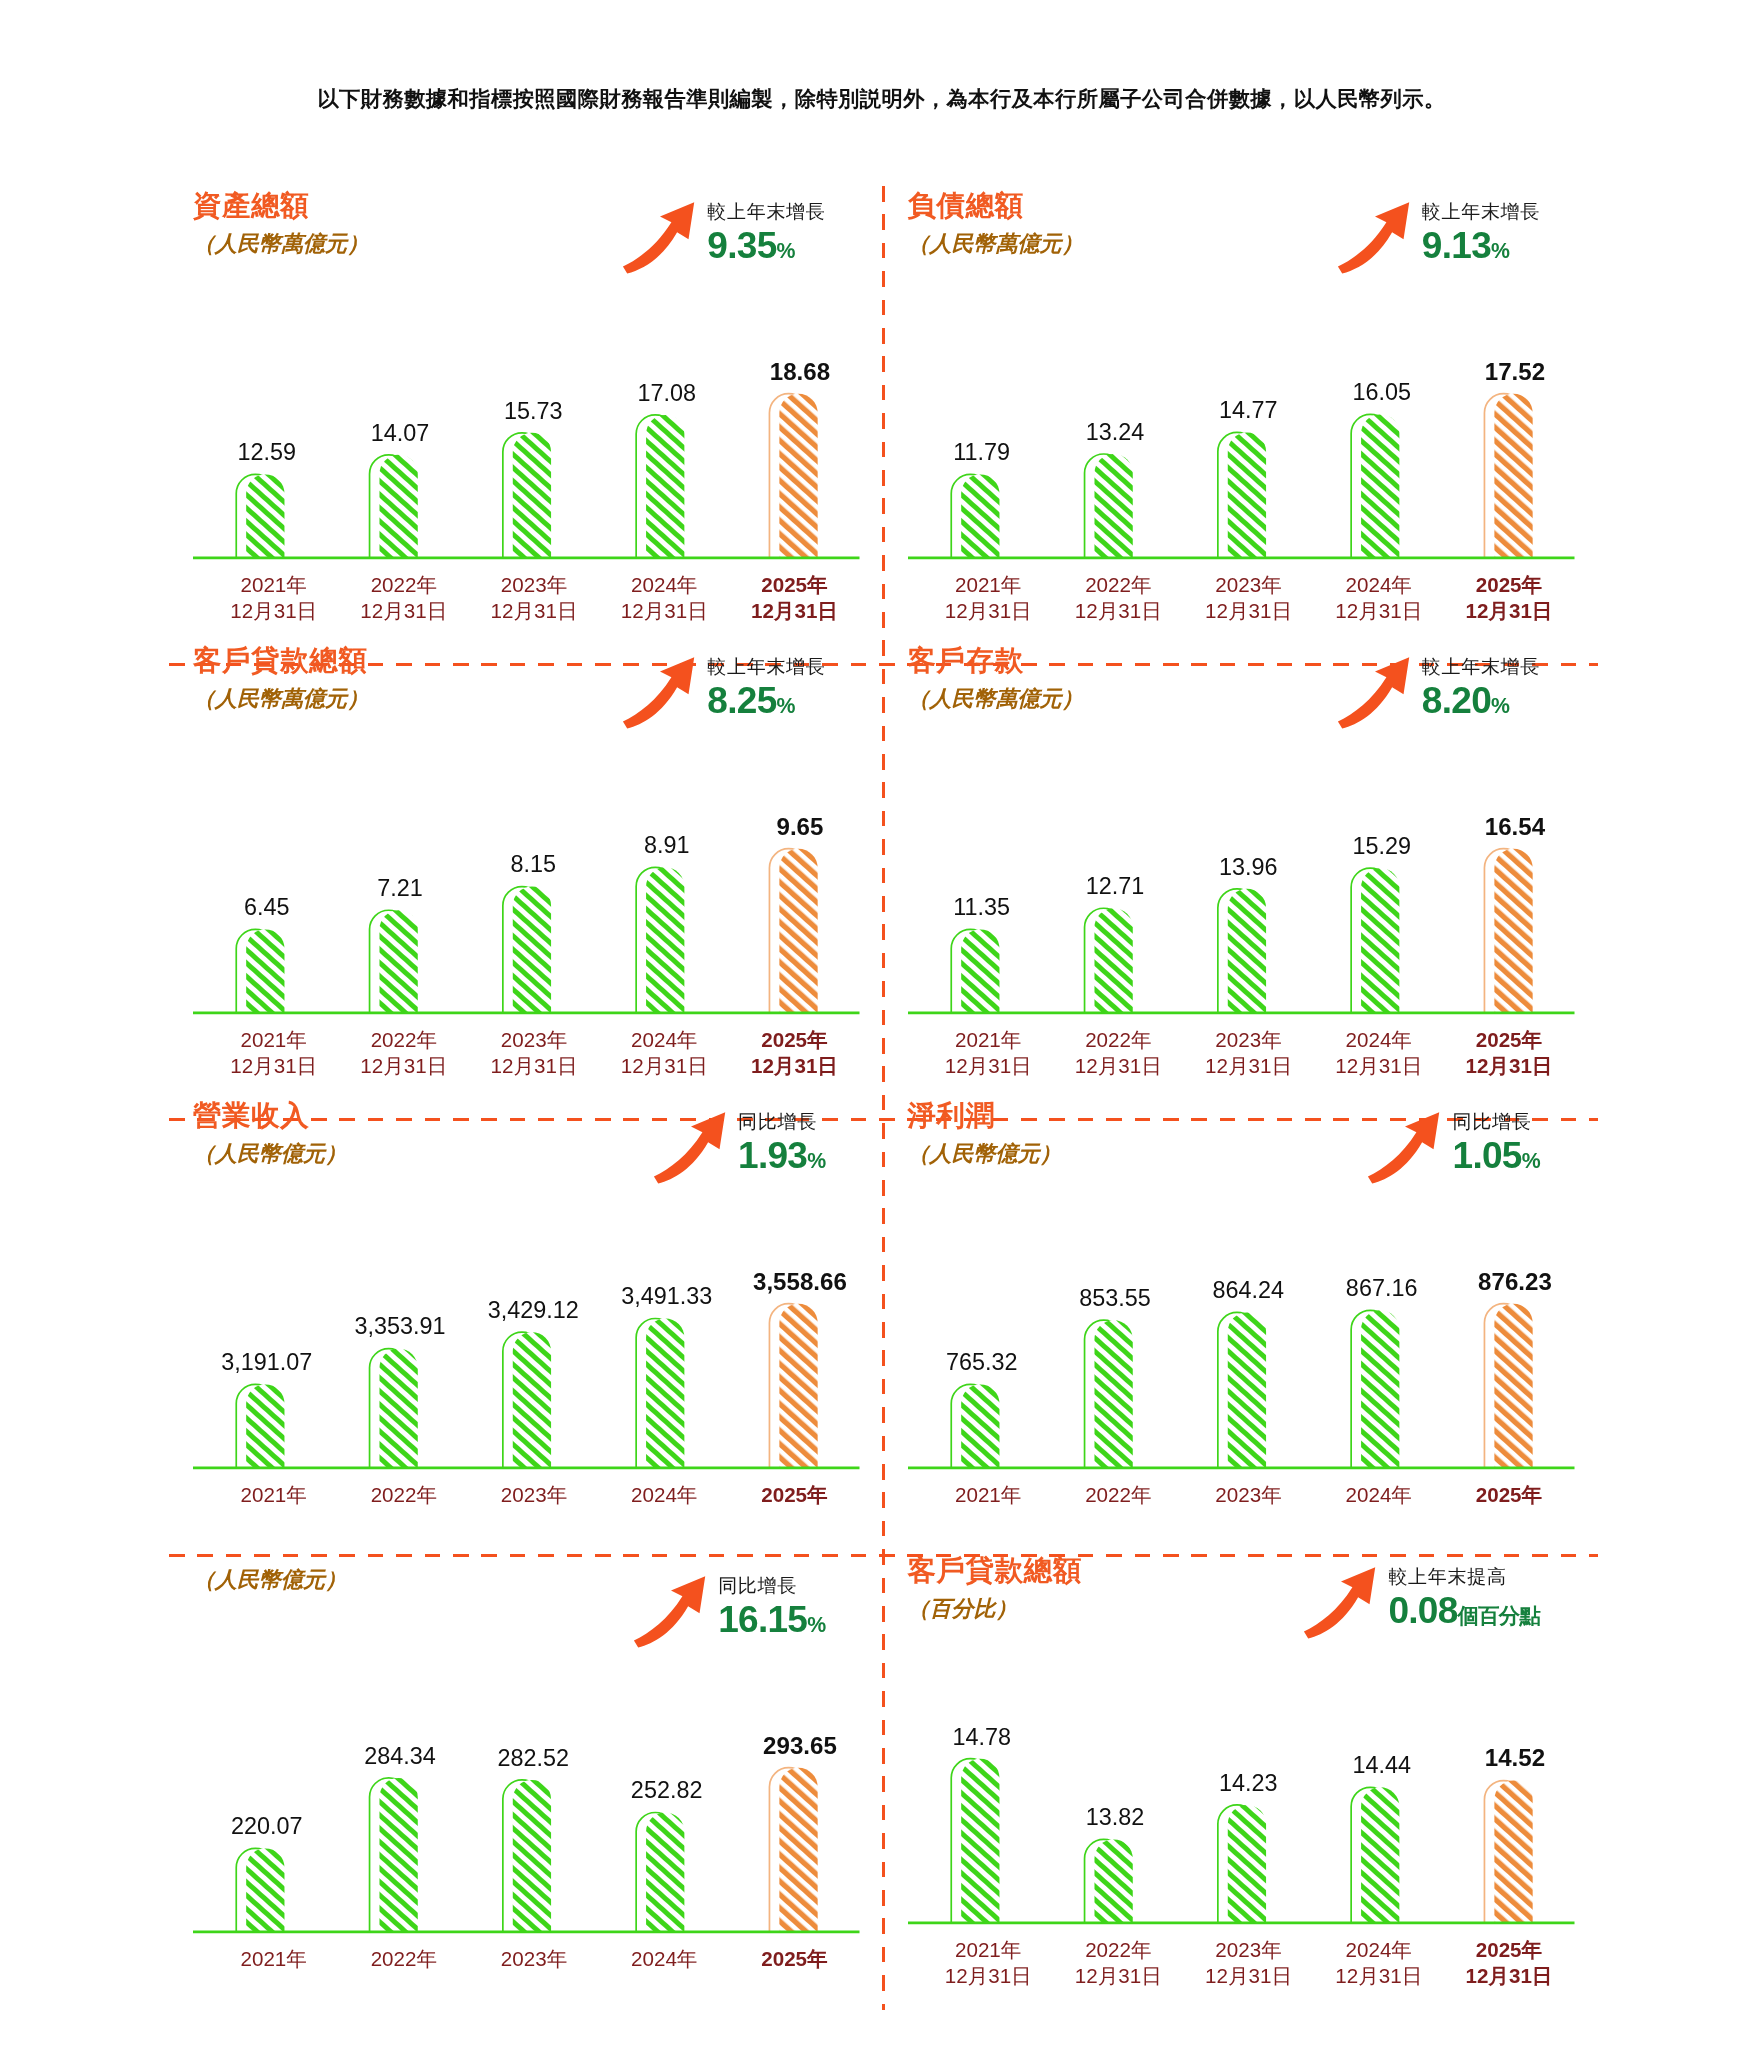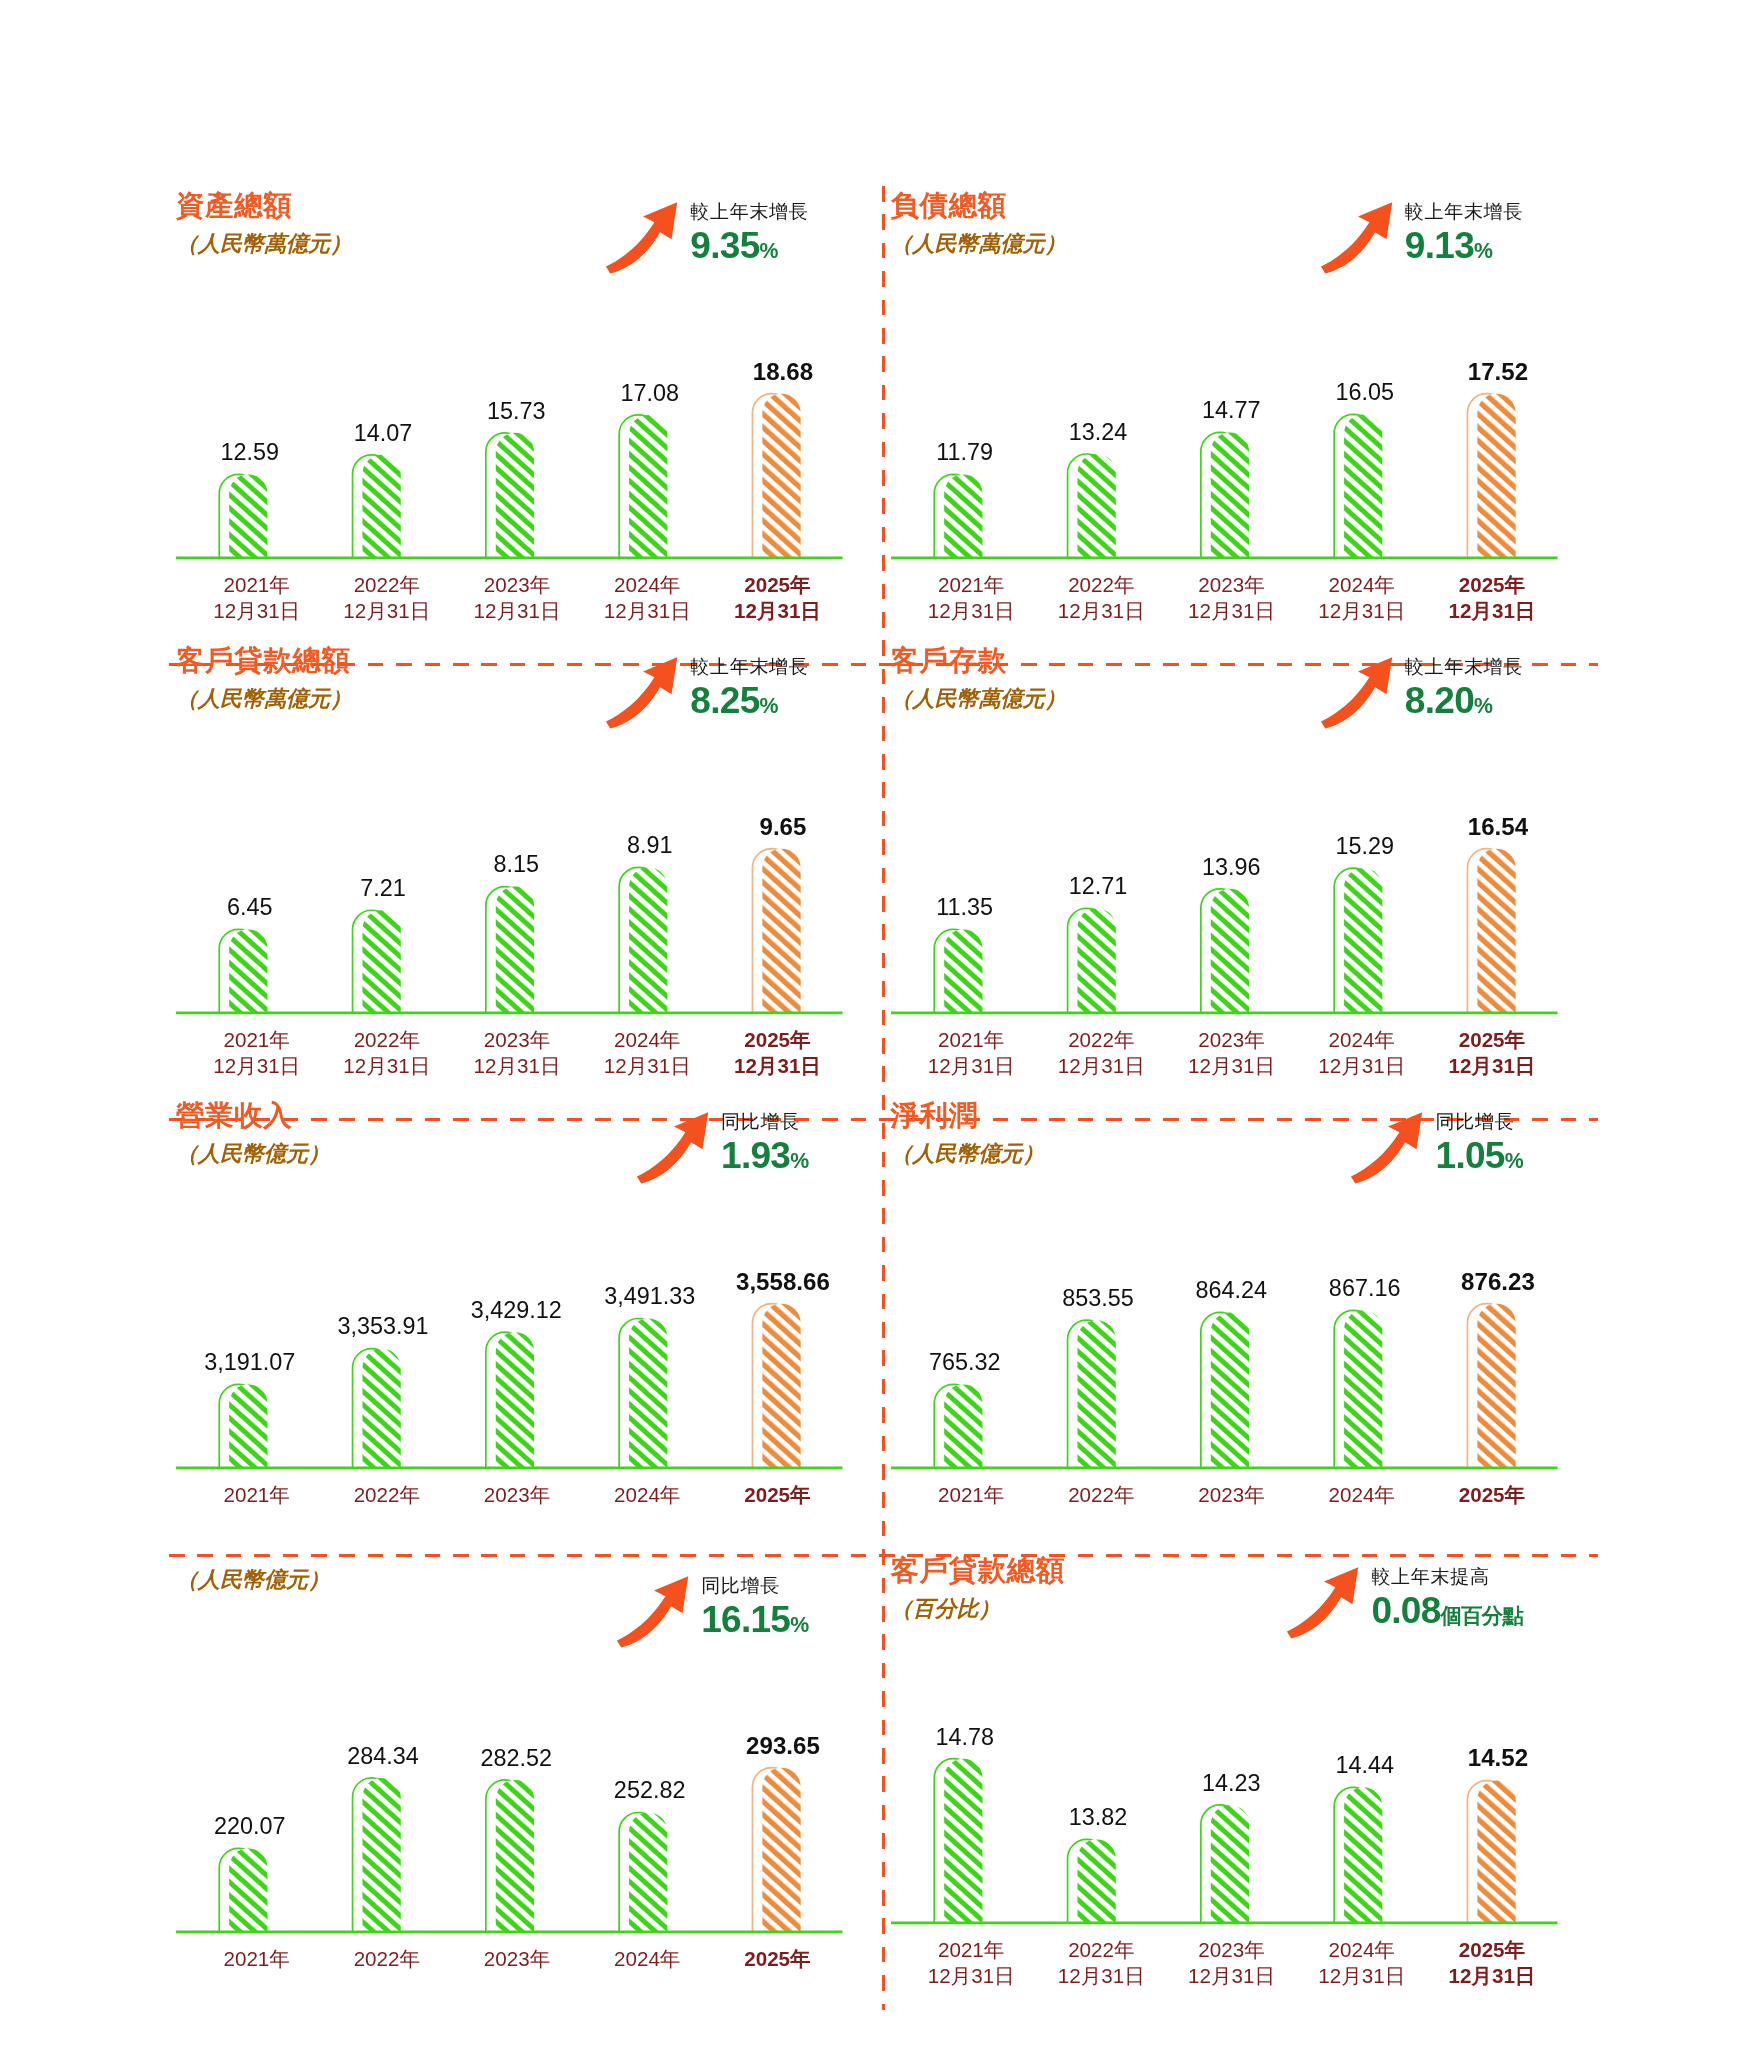--- a/index.html
+++ b/index.html
@@ -27,21 +27,21 @@
     font-size:21.3px;
     letter-spacing:0.4px;
     font-weight:700;
     color:#111;
     white-space:nowrap;
   }
 
   
   .grid{
     position:absolute;
-    left:152px;  top:191px;
+    left:169px;  top:191px;
     width:1429px; height:1820px;
     display:grid;
     grid-template-columns:1fr 1fr;
     grid-template-rows:repeat(4, 1fr);
   }
   .panel{
     position:relative;
     box-sizing:border-box;
     padding:0 24px 0 24px;
   }
@@ -128,20 +128,21 @@
     white-space:nowrap;
   }
   .axis-cell.hi{ font-weight:700; }
   .axis-cell .l2{ display:block; }
 </style>
 </head>
 <body>
 
 <div id="page">
 
+  <div class="intro">以下財務數據和指標按照國際財務報告準則編製，除特別説明外，為本行及本行所屬子公司合併數據，以人民幣列示。</div>
 
   <div class="sep v" style="left:882px; top:186px; height:1824px;"></div>
   <div class="sep h" style="left:169px; top:663px; width:1429px;"></div>
   <div class="sep h" style="left:169px; top:1118px; width:1429px;"></div>
   <div class="sep h" style="left:169px; top:1554px; width:1429px;"></div>
 
   <div class="grid" id="grid">
       <div class="panel col-left">
     <div class="p-head">
       <div class="p-title">資產總額</div>

